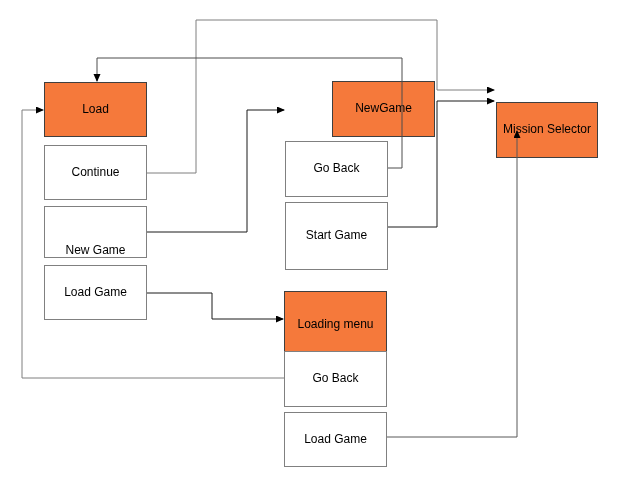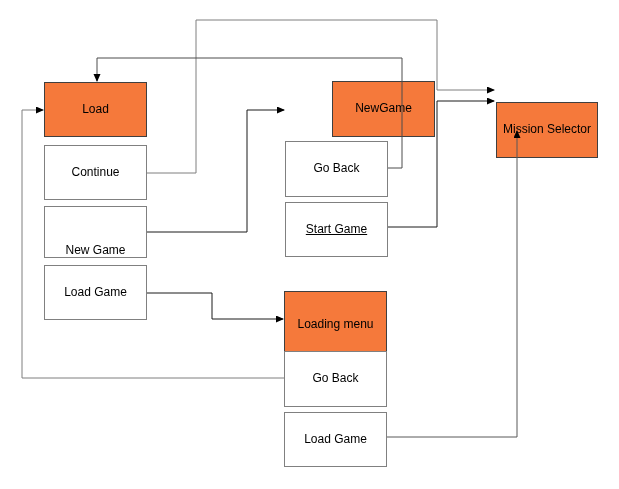--- a/index.html
+++ b/index.html
@@ -66,21 +66,21 @@
       </div>
       <div class="node" style="left: 44px; top: 265px; width: 103px; height: 55px;">
         <span class="label">Load Game</span>
       </div>
       <div class="node accent" style="left: 285px; top: 81px; width: 103px; height: 56px; margin-left: 47px;">
         <span class="label">NewGame</span>
       </div>
       <div class="node" style="left: 285px; top: 141px; width: 103px; height: 56px;">
         <span class="label">Go Back</span>
       </div>
-      <div class="node" style="left: 285px; top: 202px; width: 103px; height: 55px; text-decoration: underline;">
+      <div class="node" style="left: 285px; top: 202px; width: 103px; height: 68px;">
         <span class="label">Start Game</span>
       </div>
       <div class="node accent" style="left: 284px; top: 291px; width: 103px; height: 68px;">
         <span class="label">Loading menu</span>
       </div>
       <div class="node" style="left: 284px; top: 351px; width: 103px; height: 56px;">
         <span class="label">Go Back</span>
       </div>
       <div class="node" style="left: 284px; top: 412px; width: 103px; height: 55px;">
         <span class="label">Load Game</span>

